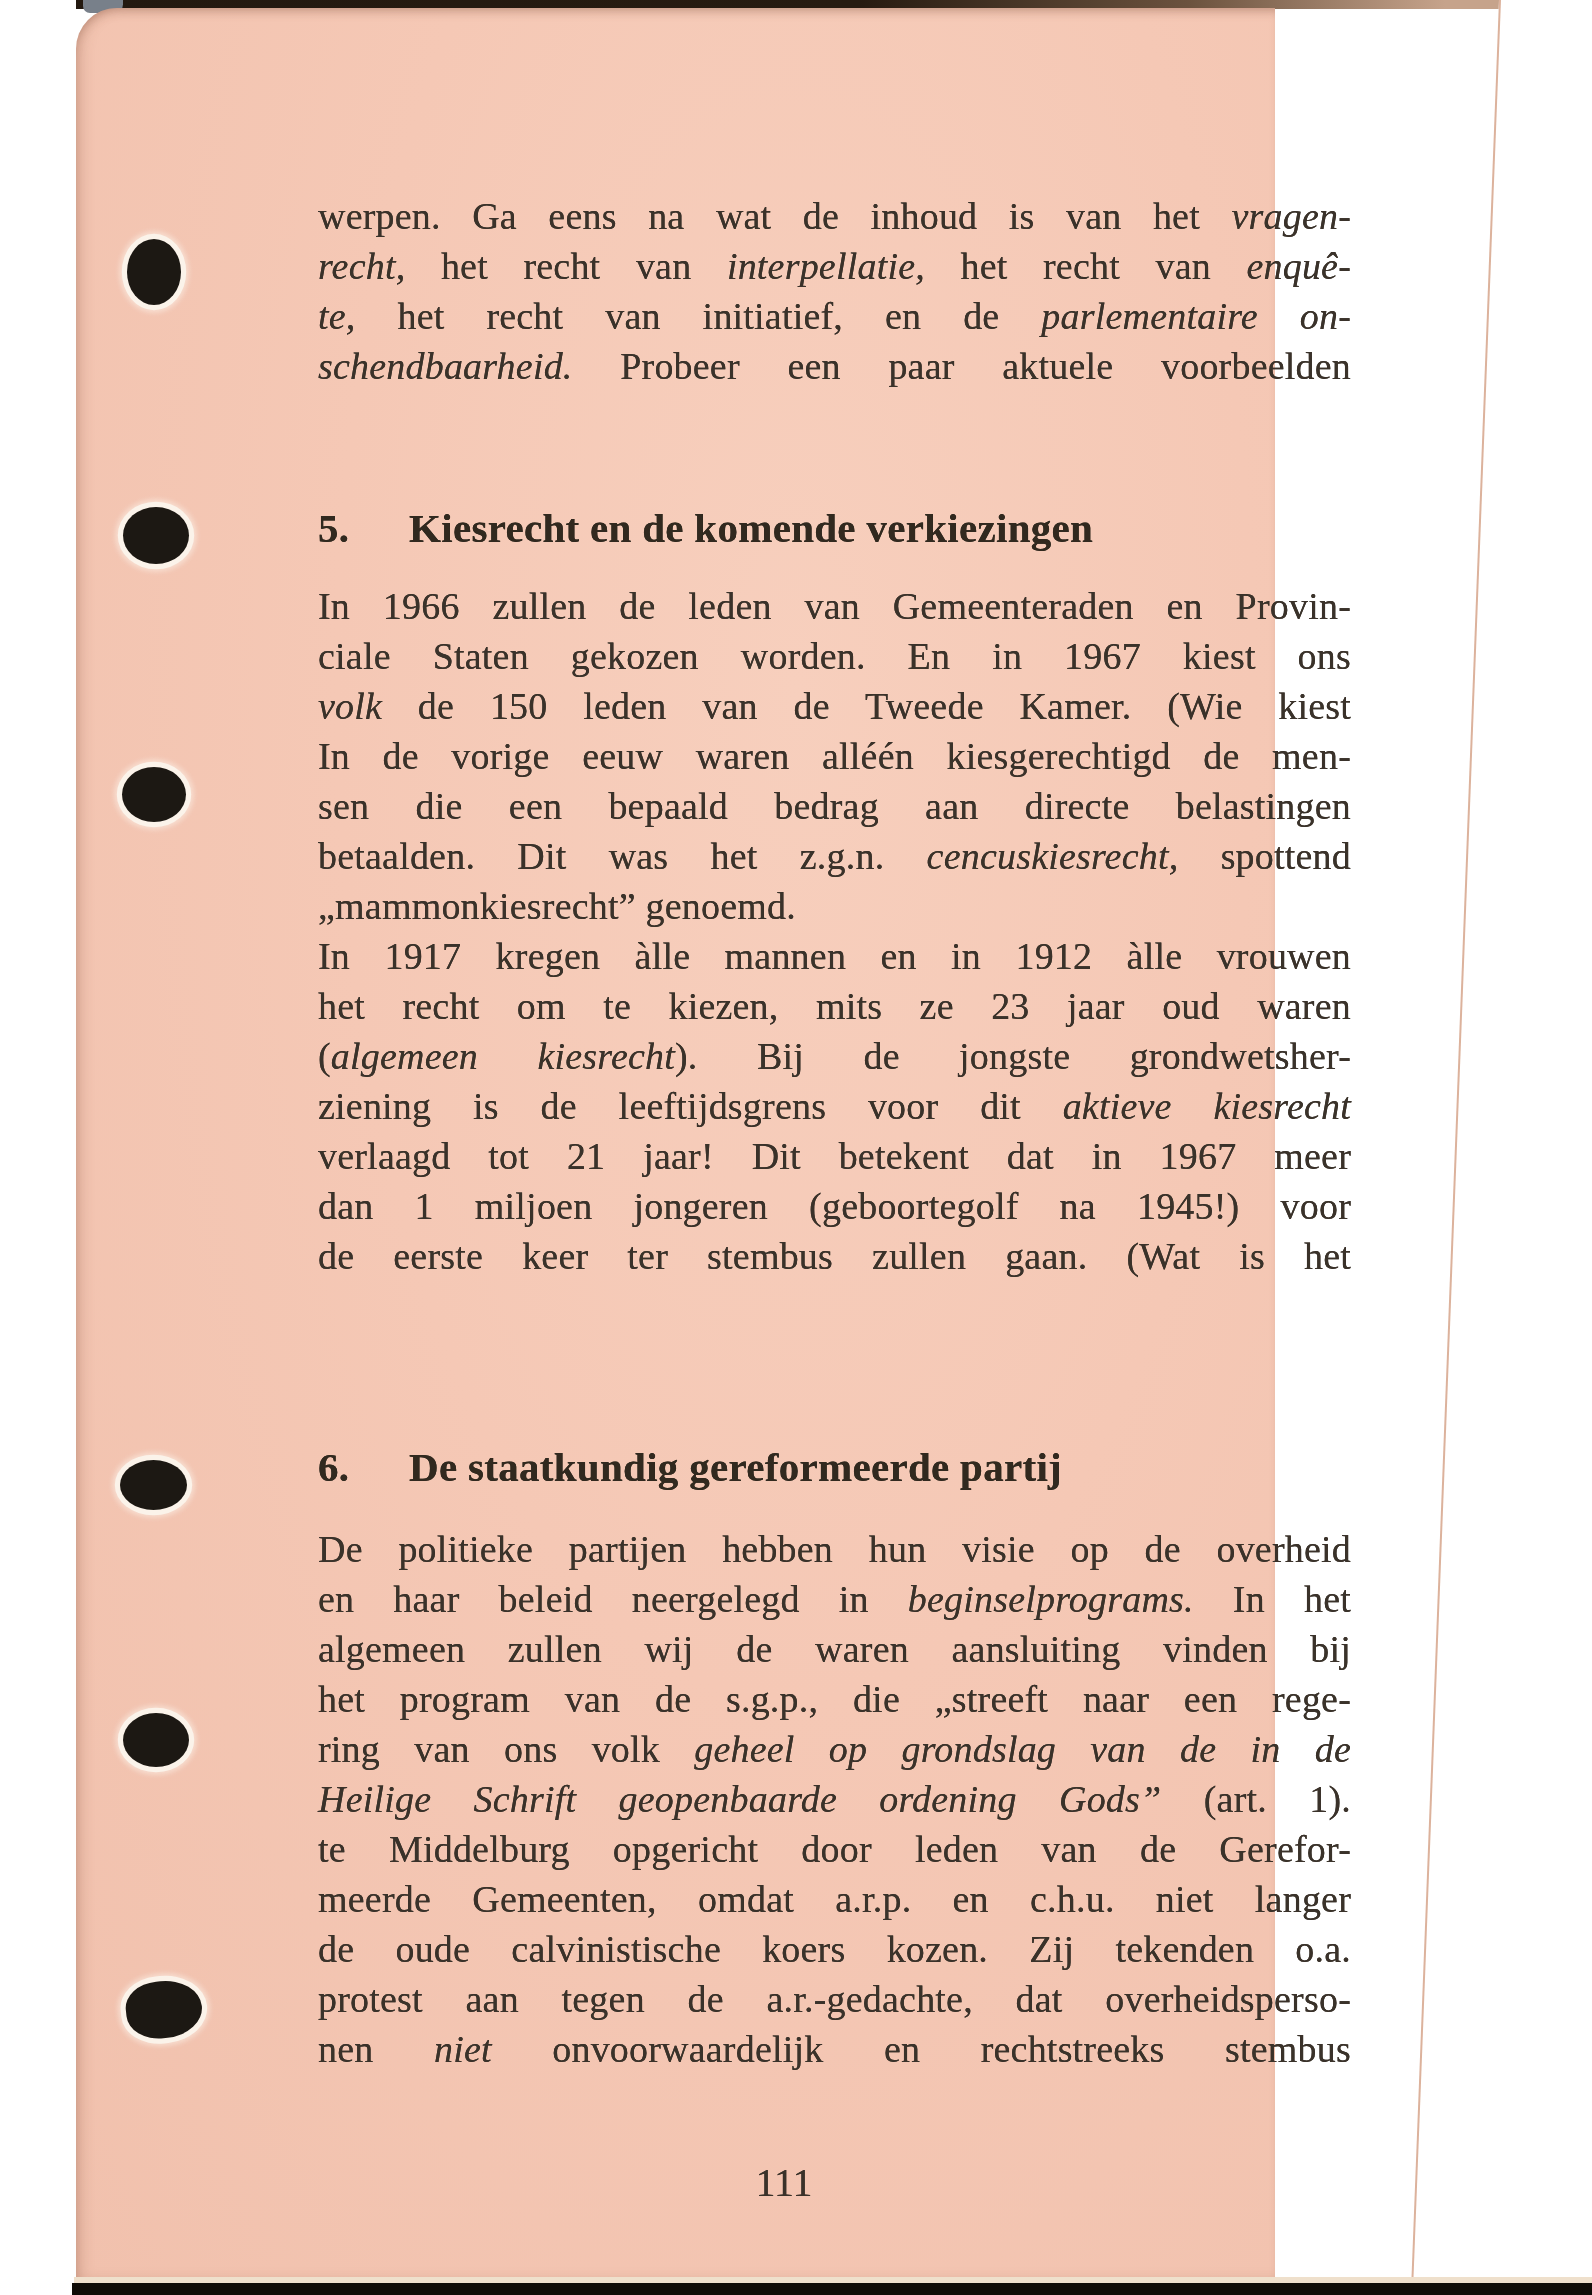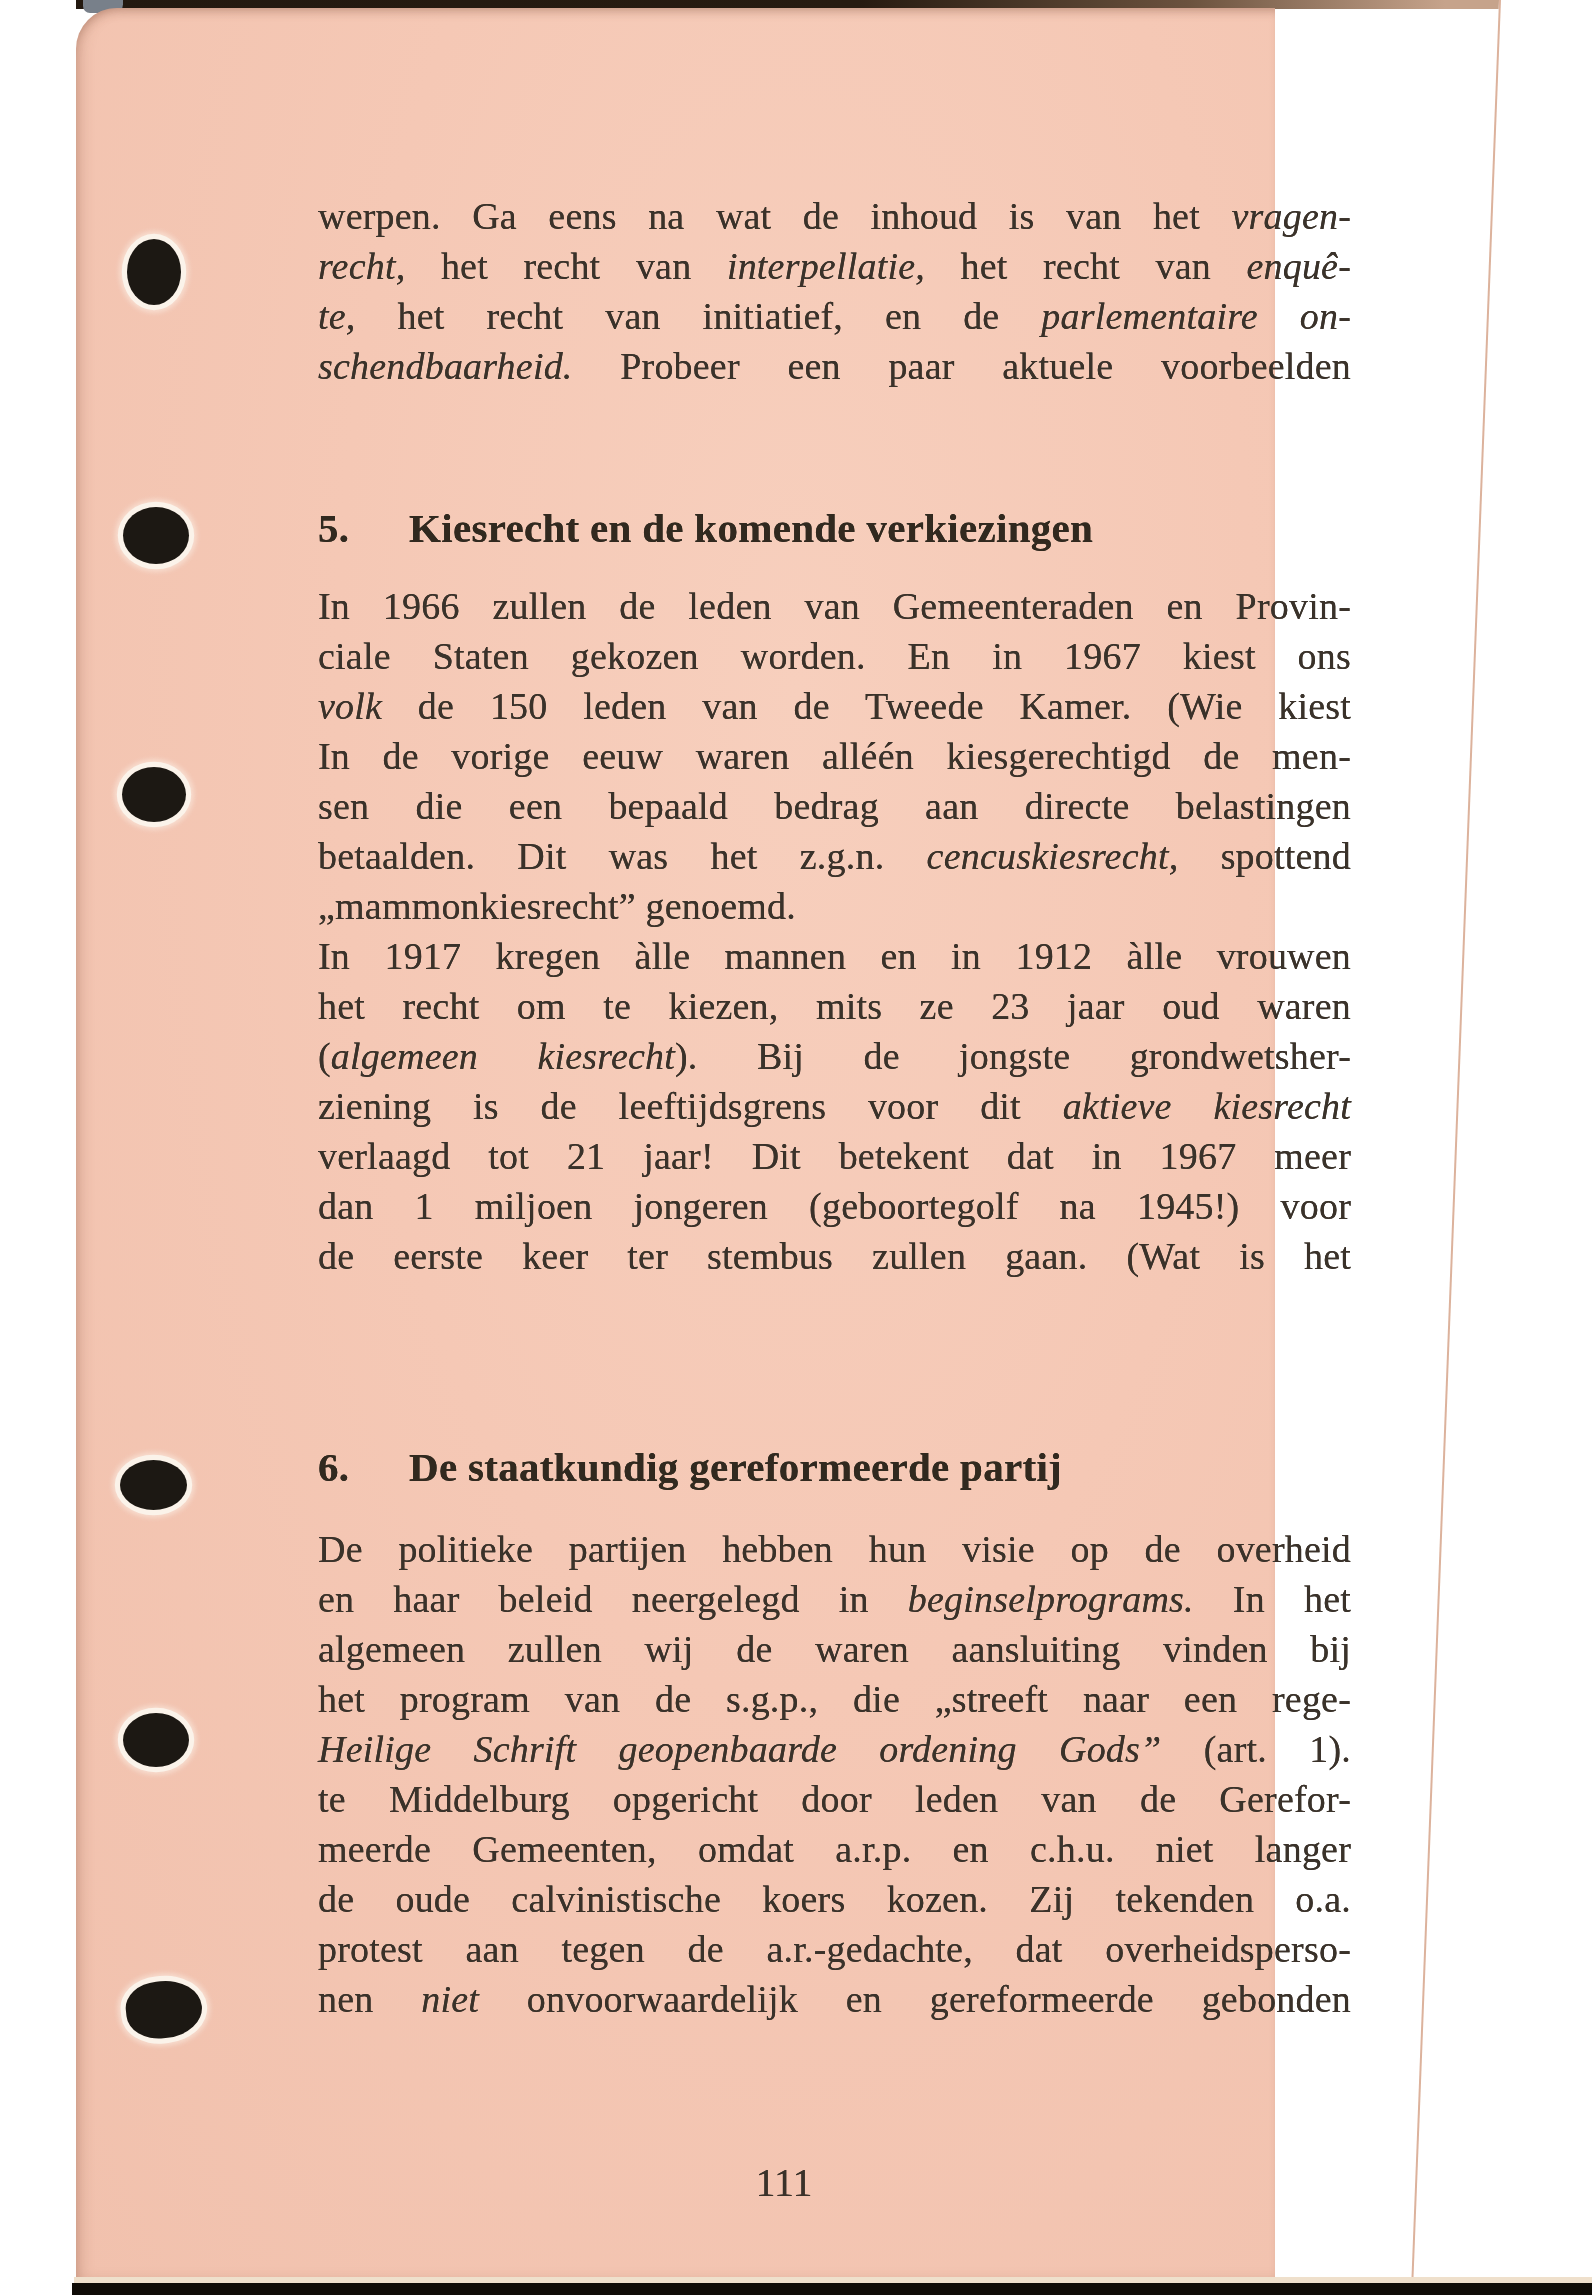--- a/index.html
+++ b/index.html
@@ -128,26 +128,27 @@
   <div class="heading heading-6">
     <span class="hnum">6.</span>
     <span class="htitle">De staatkundig gereformeerde partij</span>
   </div>
 
   <div class="textcol blk-sgp">
       <div class="line"><span>De politieke partijen hebben hun visie op de overheid</span></div>
       <div class="line"><span>en haar beleid neergelegd in </span><em>beginselprograms.</em><span> In het</span></div>
       <div class="line"><span>algemeen zullen wij de waren aansluiting vinden bij</span></div>
       <div class="line"><span>het program van de s.g.p., die „streeft naar een rege-</span></div>
+      <div class="line"><span>ring van ons volk </span><em>geheel op grondslag van de in de</em></div>
       <div class="line"><em>Heilige Schrift geopenbaarde ordening Gods”</em><span> (art. 1).</span></div>
       <div class="line"><span>te Middelburg opgericht door leden van de Gerefor-</span></div>
       <div class="line"><span>meerde Gemeenten, omdat a.r.p. en c.h.u. niet langer</span></div>
       <div class="line"><span>de oude calvinistische koers kozen. Zij tekenden o.a.</span></div>
       <div class="line"><span>protest aan tegen de a.r.-gedachte, dat overheidsperso-</span></div>
-      <div class="line"><span>nen </span><em>niet</em><span> onvoorwaardelijk en gereformeerde gebonden</span></div>
+      <div class="line"><span>nen </span><em>niet</em><span> onvoorwaardelijk en rechtstreeks stembus</span></div>
     </div>
 
   <div class="folio">111</div>
 </div>
 
 <div class="bg-right"></div>
 
 <div class="bottom-edge"></div>
 <div class="bottom-strip"></div>
 

